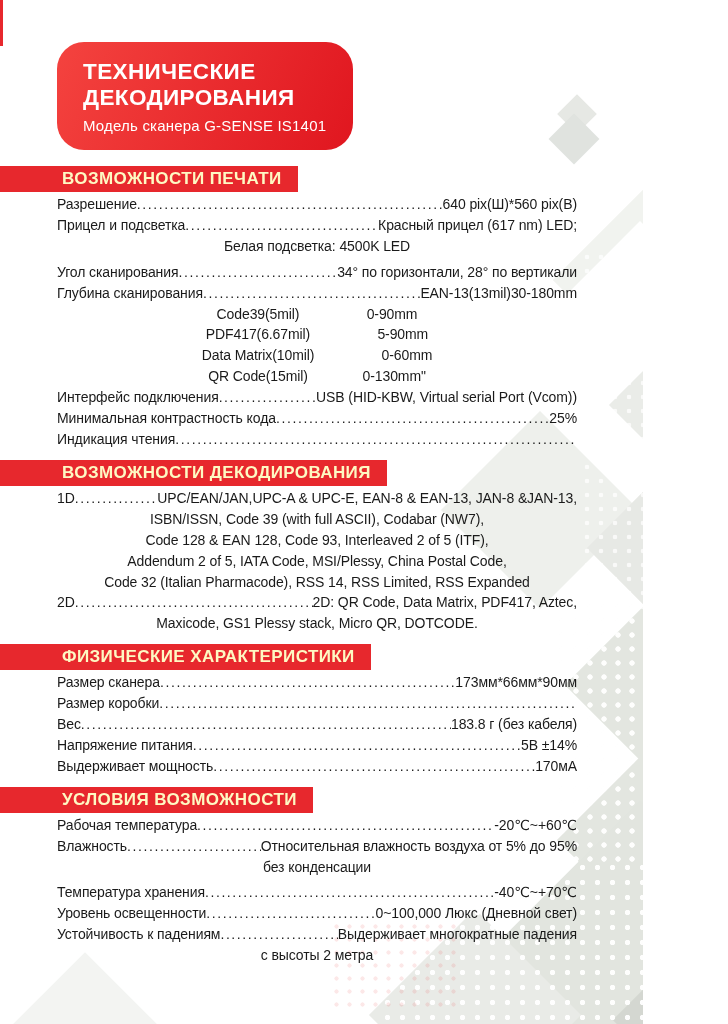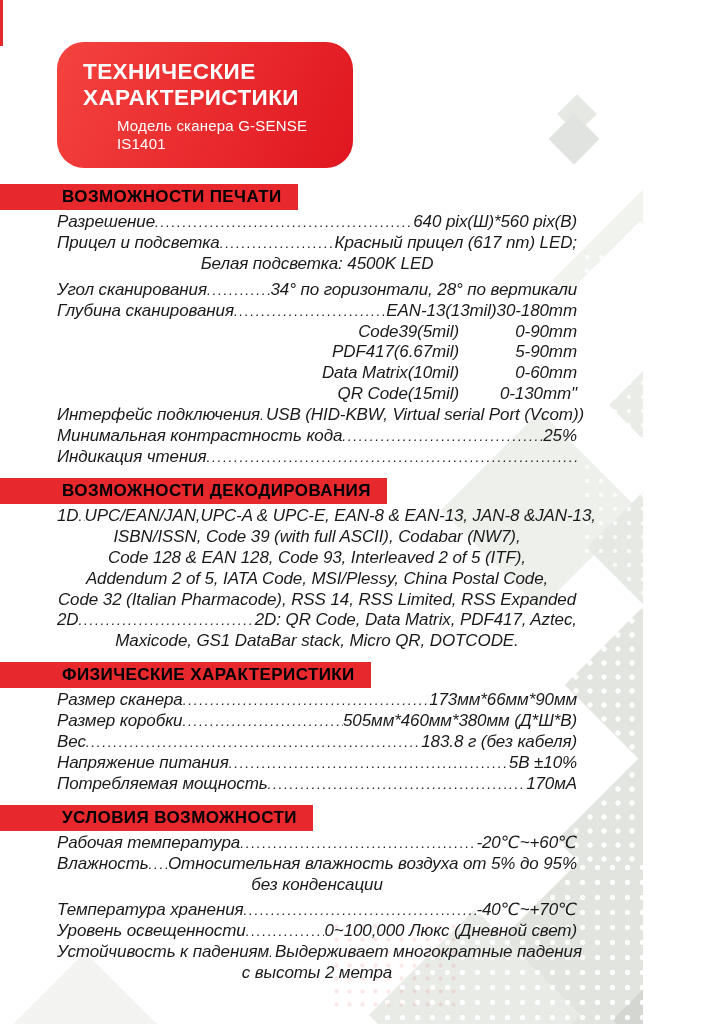--- a/index.html
+++ b/index.html
@@ -49,41 +49,41 @@
   
   .content{position:relative;z-index:2;padding:42px 66px 0 57px;}
 
   .card{
     width:296px;box-sizing:border-box;
     background:linear-gradient(115deg,var(--card-gradient-start,#f4433f),var(--card-gradient-end,#e0161f));
     border-radius:27px;color:#fff;
     padding:17px 20px 15px 26px;
   }
   .card-title{font-size:22.5px;font-weight:bold;line-height:26px;letter-spacing:.4px;}
-  .card-sub{font-size:15px;margin-top:6px;letter-spacing:.2px;line-height:18px;margin-left:34px;}
+  .card-sub{font-size:15px;margin-top:6px;letter-spacing:.2px;line-height:18px;}
 
   .spec-section{margin-top:10px;}
   .spec-section:first-of-type{margin-top:16px;}
   .banner{
-    display:inline-block;background:var(--accent-red,#e7282d);color:#000000;
+    display:inline-block;background:var(--accent-red,#e7282d);color:#fef9c3;
     font-weight:bold;font-size:17px;line-height:26px;letter-spacing:.4px;
     padding:0 16px 0 62px;margin-left:-57px;white-space:nowrap;
   }
   .rows{margin-top:2px;}
-  .row{display:flex;align-items:baseline;line-height:20.9px;font-size:17px;letter-spacing:-.1px;font-style:italic;}
+  .row{display:flex;align-items:baseline;line-height:20.9px;font-size:14px;letter-spacing:-.1px;}
   .lbl{white-space:nowrap;}
   .dots{flex:1 1 auto;min-width:6px;overflow:hidden;white-space:nowrap;}
   .dots::after{
     content:"........................................................................................................................................................................................................................................";
     letter-spacing:1.6px;font-size:14px;
   }
   .val{white-space:nowrap;}
   .row.cont{display:block;text-align:center;}
   .row.gap{margin-bottom:5px;}
-  .row.depth{justify-content:flex-end;}
+  .row.depth{justify-content:center;}
   .codecol{width:170px;white-space:nowrap;}
   .code{white-space:nowrap;text-align:right;}
   .range{width:118px;text-align:right;white-space:nowrap;}
 </style>
 </head>
 <body>
 
 <div class="page">
 
   <div class="bg">
@@ -107,21 +107,21 @@
     <div class="dots-overlay o3"></div>
     <div class="dots-overlay o4"></div>
     <div class="dots-overlay o5"></div>
     <div class="corner-sliver"></div>
   </div>
 
   <div class="content">
     <div class="card">
       <div class="card-title">
         <div>ТЕХНИЧЕСКИЕ</div>
-        <div>ХАРАКТЕРИСТИКИ</div>
+        <div>ДЕКОДИРОВАНИЯ</div>
       </div>
       <div class="card-sub">Модель сканера G-SENSE IS1401</div>
     </div>
 
     <div>
         <section class="spec-section"><div class="banner">ВОЗМОЖНОСТИ ПЕЧАТИ</div><div class="rows">
             <div class="row">
               <span class="lbl">Разрешение</span>
               <span class="dots"></span>
               <span class="val">640 pix(Ш)*560 pix(В)</span>
@@ -182,45 +182,44 @@
             </div>
             <div class="row cont">ISBN/ISSN, Code 39 (with full ASCII), Codabar (NW7),</div>
             <div class="row cont">Code 128 &amp; EAN 128, Code 93, Interleaved 2 of 5 (ITF),</div>
             <div class="row cont">Addendum 2 of 5, IATA Code, MSI/Plessy, China Postal Code,</div>
             <div class="row cont">Code 32 (Italian Pharmacode), RSS 14, RSS Limited, RSS Expanded</div>
             <div class="row">
               <span class="lbl">2D</span>
               <span class="dots"></span>
               <span class="val">2D: QR Code, Data Matrix, PDF417, Aztec,</span>
             </div>
-            <div class="row cont">Maxicode, GS1 DataBar stack, Micro QR, DOTCODE.</div>
+            <div class="row cont">Maxicode, GS1 Plessy stack, Micro QR, DOTCODE.</div>
           </div></section>
         <section class="spec-section"><div class="banner">ФИЗИЧЕСКИЕ ХАРАКТЕРИСТИКИ</div><div class="rows">
             <div class="row">
               <span class="lbl">Размер сканера</span>
               <span class="dots"></span>
               <span class="val">173мм*66мм*90мм</span>
             </div>
             <div class="row">
               <span class="lbl">Размер коробки</span>
               <span class="dots"></span>
-              <span class="val">505мм*460мм*380мм (Д*Ш*В)</span>
             </div>
             <div class="row">
               <span class="lbl">Вес</span>
               <span class="dots"></span>
               <span class="val">183.8 г (без кабеля)</span>
             </div>
             <div class="row">
               <span class="lbl">Напряжение питания</span>
               <span class="dots"></span>
-              <span class="val">5В ±10%</span>
-            </div>
-            <div class="row">
-              <span class="lbl">Потребляемая мощность</span>
+              <span class="val">5В ±14%</span>
+            </div>
+            <div class="row">
+              <span class="lbl">Выдерживает мощность</span>
               <span class="dots"></span>
               <span class="val">170мА</span>
             </div>
           </div></section>
         <section class="spec-section"><div class="banner">УСЛОВИЯ ВОЗМОЖНОСТИ</div><div class="rows">
             <div class="row">
               <span class="lbl">Рабочая температура</span>
               <span class="dots"></span>
               <span class="val">-20℃~+60℃</span>
             </div>

